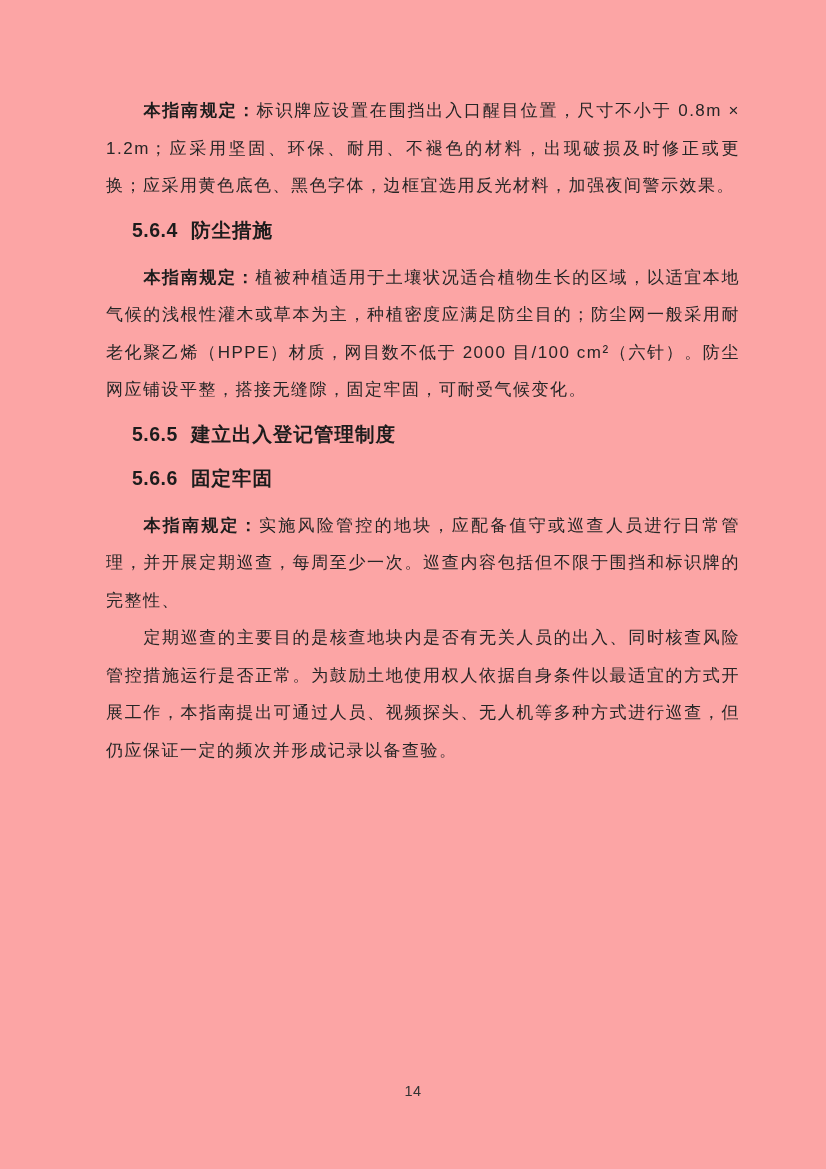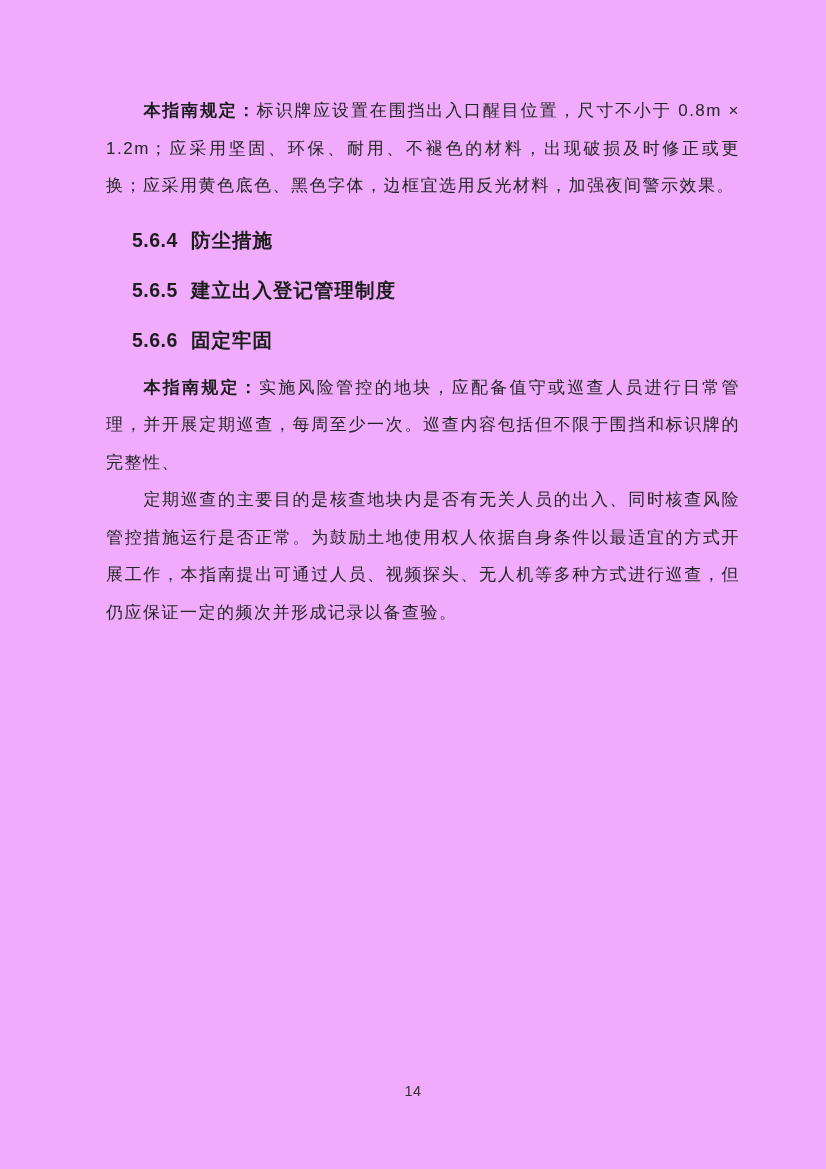--- a/index.html
+++ b/index.html
@@ -5,21 +5,21 @@
   html, body {
     margin: 0;
     padding: 0;
     background: #e8e8e8;
   }
   .page {
     position: relative;
     width: 826px;
     height: 1169px;
     margin: 0 auto;
-    background: #f0abfc;
+    background: #fca5a5;
     overflow: hidden;
     
     font-family: "Liberation Sans", serif;
   }
   .content {
     position: absolute;
     left: 106px;
     top: 92px;
     width: 634px;
     color: #262626;
@@ -32,21 +32,21 @@
     margin: 0;
     text-indent: 2.2em;
     letter-spacing: 1.5px;
   }
   .run { letter-spacing: 1.5px; }
   .bold-label {
     font-weight: bold;
     color: #1c1c1c;
   }
   .heading {
-    margin: 20px 0 14px 26px;
+    margin: 10px 0 14px 26px;
     font-size: 19.5px;
     font-weight: bold;
     color: #1c1c1c;
     letter-spacing: 1px;
     line-height: 30px;
     text-align: left;
     text-indent: 0;
   }
   .h-num {
     margin-right: 13px;
@@ -64,19 +64,20 @@
   }
 </style>
 </head>
 <body>
 
 <div class="page">
   <div class="content">
 
   <p class="para"><span class="run bold-label">本指南规定：</span><span class="run">标识牌应设置在围挡出入口醒目位置，尺寸不小于 0.8m × 1.2m；应采用坚固、环保、耐用、不褪色的材料，出现破损及时修正或更换；应采用黄色底色、黑色字体，边框宜选用反光材料，加强夜间警示效果。</span></p>
       <h2 class="heading"><span class="h-num">5.6.4</span><span class="h-title">防尘措施</span></h2>
+      <p class="para"><span class="run bold-label">本指南规定：</span><span class="run">植被种植适用于土壤状况适合植物生长的区域，以适宜本地气候的浅根性灌木或草本为主，种植密度应满足防尘目的；防尘网一般采用耐老化聚乙烯（HPPE）材质，网目数不低于 2000 目/100 cm²（六针）。防尘网应铺设平整，搭接无缝隙，固定牢固，可耐受气候变化。</span></p>
       <h2 class="heading"><span class="h-num">5.6.5</span><span class="h-title">建立出入登记管理制度</span></h2>
       <h2 class="heading"><span class="h-num">5.6.6</span><span class="h-title">固定牢固</span></h2>
       <p class="para"><span class="run bold-label">本指南规定：</span><span class="run">实施风险管控的地块，应配备值守或巡查人员进行日常管理，并开展定期巡查，每周至少一次。巡查内容包括但不限于围挡和标识牌的完整性、</span></p>
       <p class="para"><span class="run">定期巡查的主要目的是核查地块内是否有无关人员的出入、同时核查风险管控措施运行是否正常。为鼓励土地使用权人依据自身条件以最适宜的方式开展工作，本指南提出可通过人员、视频探头、无人机等多种方式进行巡查，但仍应保证一定的频次并形成记录以备查验。</span></p>
     </div>
   <div class="page-number">14</div>
 </div>
 
 </body></html>

